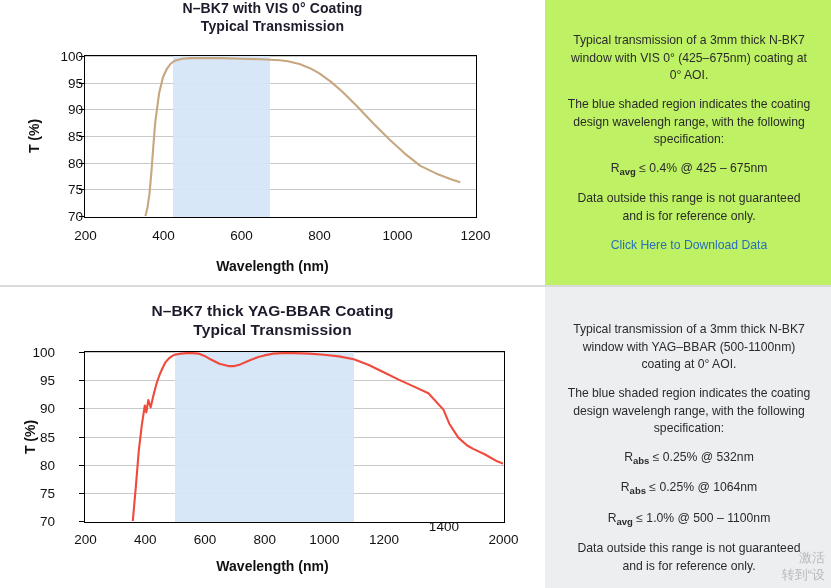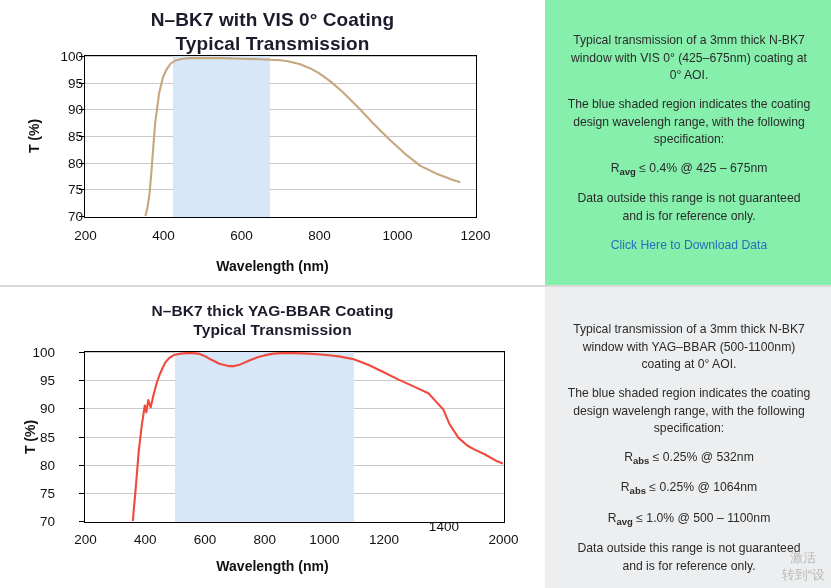--- a/index.html
+++ b/index.html
@@ -29,32 +29,32 @@
 
   .chart-cell {
     width: 545px; height: 100%;
     background: #ffffff;
     position: relative;
   }
   .text-cell {
     width: 286px; height: 100%;
     position: relative;
   }
-  .text-cell.light { background: #86efac; }
+  .text-cell.light { background: #bef264; }
   .text-cell.grey { background: #eceef0; }
 
   
   .chart-title {
     text-align: center;
     color: #1b1b2b;
     font-weight: bold;
     line-height: 1.25;
     letter-spacing: 0.1px;
   }
-  .row-1 .chart-title { font-size: 19px; padding-top: 8px; }
+  .row-1 .chart-title { font-size: 14px; }
   .row-2 .chart-title { font-size: 15.5px; padding-top: 14px; }
 
   
   .plot-wrap { position: absolute; }
   .plot-frame {
     position: absolute;
     border: 1.5px solid #000;
     background: #fff;
     overflow: hidden;
   }
@@ -130,21 +130,21 @@
     font-size: 12.2px;
     text-decoration: none;
     margin-top: 2px;
   }
   sub { font-size: 0.78em; font-weight: bold; }
 
   
   .watermark {
     position: absolute;
     right: 6px; bottom: 4px;
-    text-align: center;
+    text-align: right;
     color: #b9b9b9;
     font-size: 13px;
     line-height: 1.35;
     pointer-events: none;
   }
 </style>
 </head>
 <body>
 
 <div class="page">

